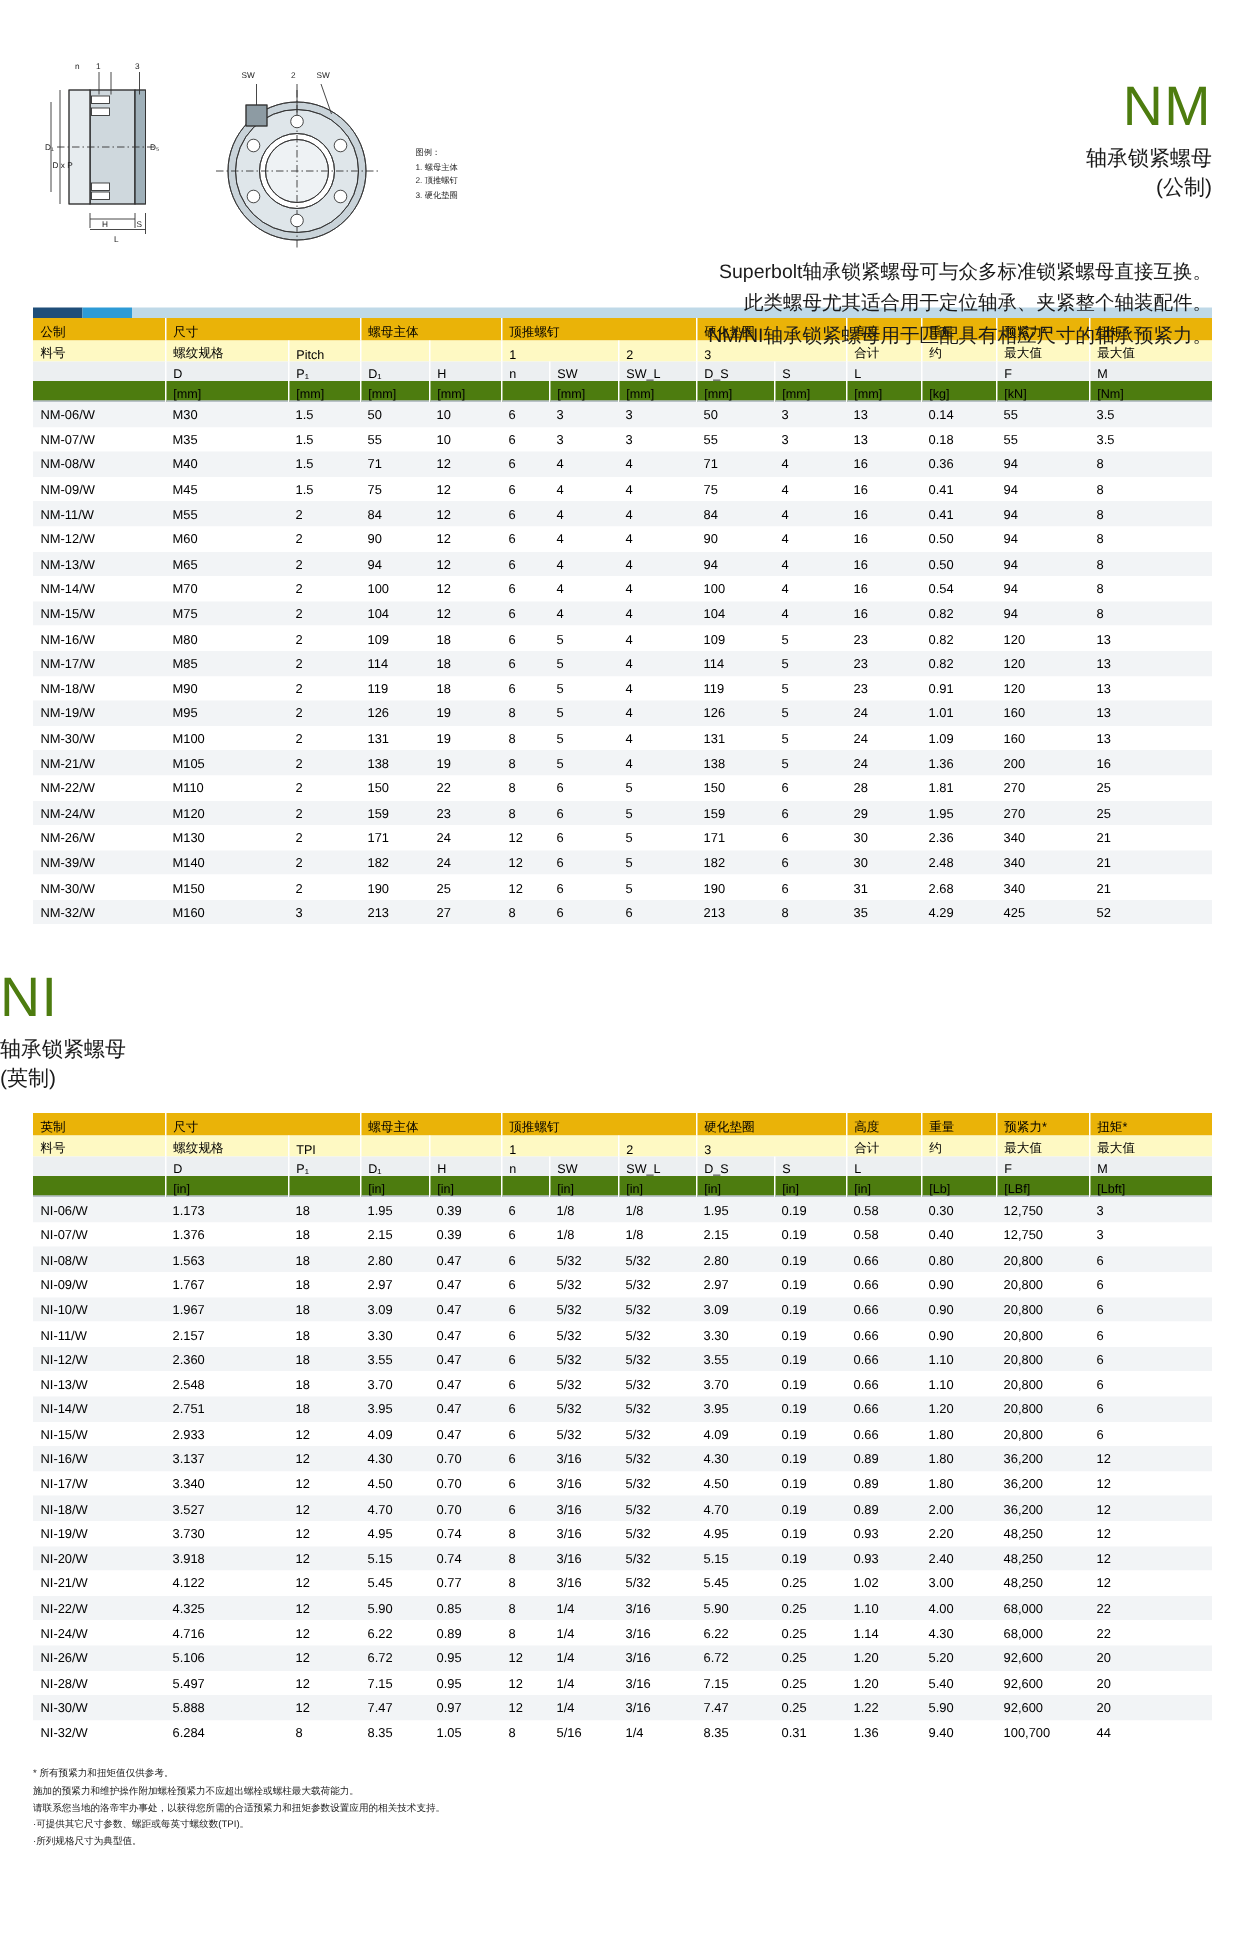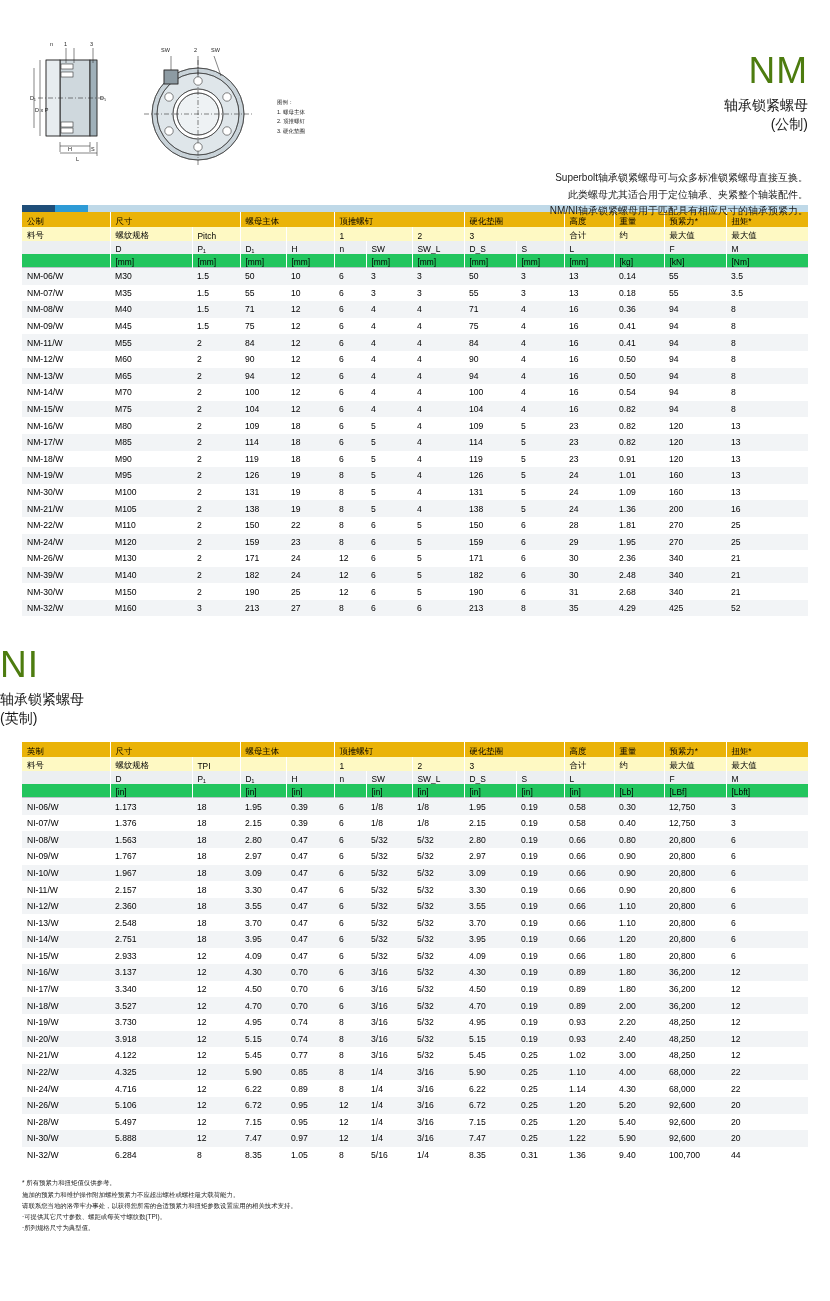--- a/index.html
+++ b/index.html
@@ -72,21 +72,21 @@
     font-size: 14px;
     color: #1b1b1b;
     line-height: 1.35;
   }
   .intro {
     position: absolute;
     right: 22px;
     top: 170px;
     width: 420px;
     text-align: right;
-    font-size: 10px;
+    font-size: 13px;
     line-height: 1.65;
     color: #1b1b1b;
   }
 
   
   .colorbar {
     display: flex;
     height: 7px;
     margin: 0 22px;
   }
@@ -125,21 +125,21 @@
   }
   .hdr-row3 td {
     font-size: 8.4px;
     font-weight: bold;
     background: #eceff1;
     height: 13px;
     padding-bottom: 1px;
   }
   .hdr-row4 td {
     font-size: 7.6px;
-    background: #22c55e;
+    background: #4d7c0f;
     height: 13px;
     padding-bottom: 3px;
   }
   .hdr-row1 td, .hdr-row2 td, .hdr-row3 td, .hdr-row4 td {
     border-left: 1px solid #ffffff;
   }
   .hdr-row1 td:first-child, .hdr-row2 td:first-child,
   .hdr-row3 td:first-child, .hdr-row4 td:first-child {
     border-left: none;
   }

